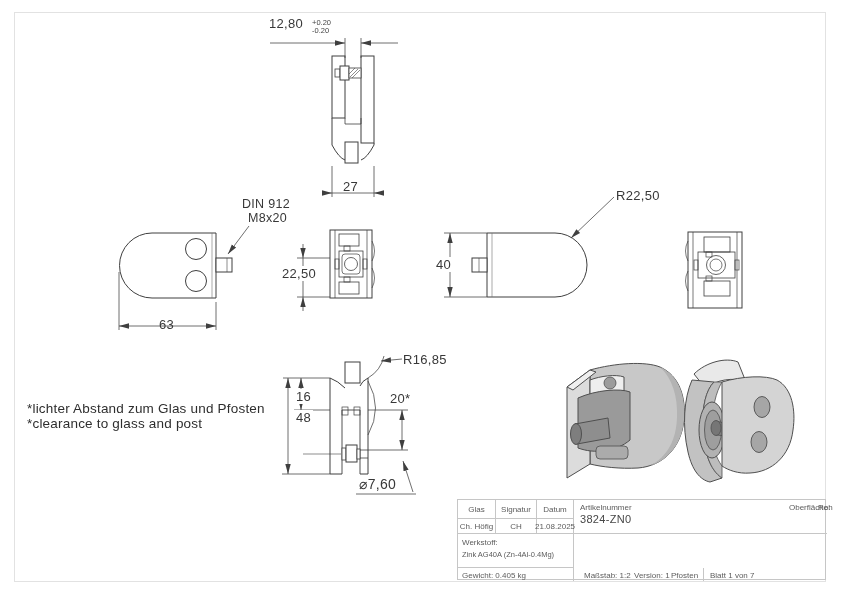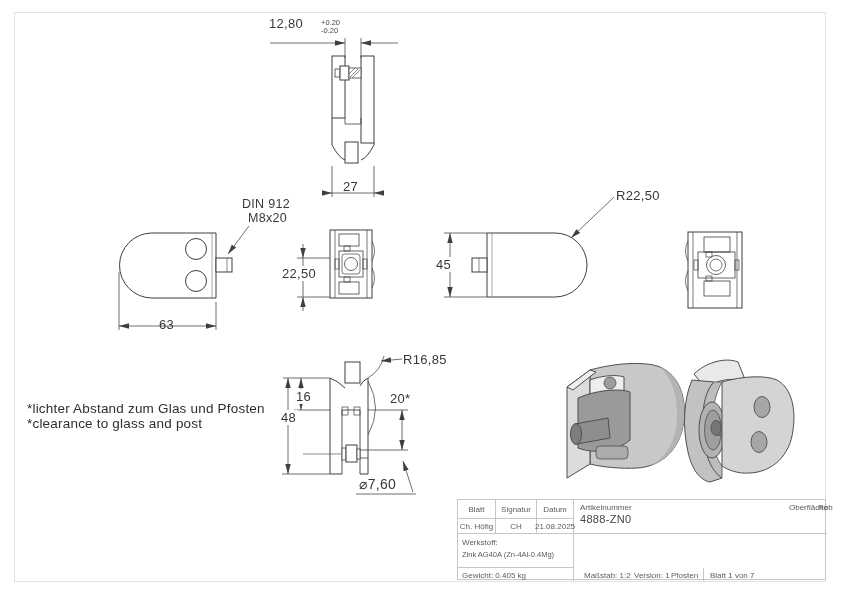--- a/index.html
+++ b/index.html
@@ -3,21 +3,21 @@
 <meta charset="utf-8">
 <style>
   *{margin:0;padding:0;box-sizing:border-box}
   html,body{width:842px;height:595px}
   body{background:#fff;font-family:"Liberation Sans",sans-serif;position:relative;overflow:hidden}
   .frame{position:absolute;left:14px;top:12px;width:812px;height:570px;border:1px solid #e2e2e2}
   svg.lines{position:absolute;left:0;top:0}
   .dim{position:absolute;font-size:13px;color:#383838;white-space:nowrap;letter-spacing:.3px}
   .sm{font-size:12.5px}
   .bgw{background:#fff;padding:0 2px}
-  .tol{display:inline-flex;flex-direction:column;font-size:7.5px;line-height:8px;margin-left:18px;vertical-align:3px;letter-spacing:0;color:#444}
+  .tol{display:inline-flex;flex-direction:column;font-size:7.5px;line-height:8px;margin-left:9px;vertical-align:3px;letter-spacing:0;color:#444}
   .note{position:absolute;left:27px;font-size:13.5px;color:#2e2e2e;letter-spacing:.2px}
   .tb{position:absolute;left:457px;top:499px;width:369px;height:81px;border:1px solid #c6c6c6;font-size:8px;color:#5c5c5c}
   .cell{position:absolute}
   .br{border-right:1px solid #c6c6c6}
   .bb{border-bottom:1px solid #c6c6c6}
   .ctr{display:flex;align-items:center;justify-content:center}
   .artnum{font-size:11px;color:#474747;letter-spacing:.3px}
   .a4{font-size:12px;color:#474747}
   .logo{position:absolute;left:46px;top:7px;display:flex;align-items:center;gap:8px}
   .logo-icon{width:21px;height:21px;border:2.5px solid #17365d;border-radius:6px;display:flex;align-items:center;justify-content:center;color:#17365d;font-weight:700;font-size:12px}
@@ -169,42 +169,42 @@
 
 <div class="dim" style="left:269px;top:16px"><span>12,80</span><span class="tol">
       <span>+0.20</span>
       <span>-0.20</span>
     </span></div>
 <div class="dim" style="left:343px;top:179px">27</div>
 <div class="dim sm" style="left:242px;top:197px">DIN 912</div>
 <div class="dim sm" style="left:248px;top:211px">M8x20</div>
 <div class="dim" style="left:159px;top:317px">63</div>
 <div class="dim bgw" style="left:280px;top:266px">22,50</div>
-<div class="dim bgw" style="left:434px;top:257px">45</div>
+<div class="dim bgw" style="left:434px;top:257px">40</div>
 <div class="dim" style="left:616px;top:188px">R22,50</div>
 <div class="dim" style="left:403px;top:352px">R16,85</div>
 <div class="dim bgw" style="left:294px;top:389px">16</div>
-<div class="dim bgw" style="left:279px;top:410px">48</div>
+<div class="dim bgw" style="left:294px;top:410px">48</div>
 <div class="dim" style="left:390px;top:391px">20*</div>
 <div class="dim" style="left:359px;top:476px;font-size:14px">⌀7,60</div>
 
 <div class="note" style="top:401px">*lichter Abstand zum Glas und Pfosten</div>
 <div class="note" style="top:416px">*clearance to glass and post</div>
 
 <div class="tb">
-  <div class="cell br bb ctr" style="left:0;top:0;width:38px;height:19px">Blatt</div>
+  <div class="cell br bb ctr" style="left:0;top:0;width:38px;height:19px">Glas</div>
   <div class="cell br bb ctr" style="left:38px;top:0;width:41px;height:19px">Signatur</div>
   <div class="cell br bb ctr" style="left:79px;top:0;width:37px;height:19px">Datum</div>
   <div class="cell br bb ctr" style="left:0;top:19px;width:38px;height:15px">Ch. Höfig</div>
   <div class="cell br bb ctr" style="left:38px;top:19px;width:41px;height:15px">CH</div>
   <div class="cell br bb ctr" style="left:79px;top:19px;width:37px;height:15px">21.08.2025</div>
 
   <div class="cell bb" style="left:116px;top:0;width:253px;height:34px">
     <span class="lblrow" style="left:6px;top:3px">Artikelnummer</span>
-    <span class="lblrow artnum" style="left:6px;top:13px">4888-ZN0</span>
+    <span class="lblrow artnum" style="left:6px;top:13px">3824-ZN0</span>
     <span class="lblrow" style="left:215px;top:3px">Oberfläche:</span>
     <span class="lblrow" style="left:244px;top:3px">Roh</span>
   </div>
 
   <div class="cell br bb" style="left:0;top:34px;width:116px;height:34px">
     <span class="lblrow" style="left:4px;top:4px">Werkstoff:</span>
     <span class="lblrow" style="left:4px;top:16px;font-size:7.5px">Zink AG40A (Zn-4Al-0.4Mg)</span>
   </div>
 
 

